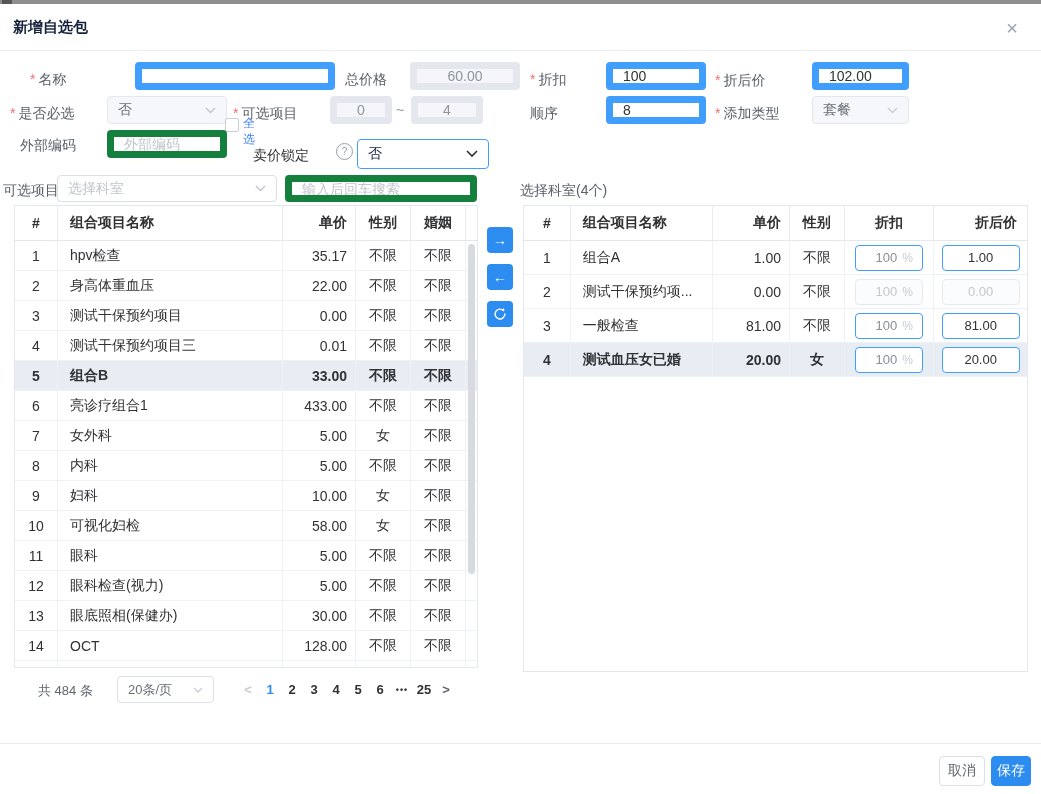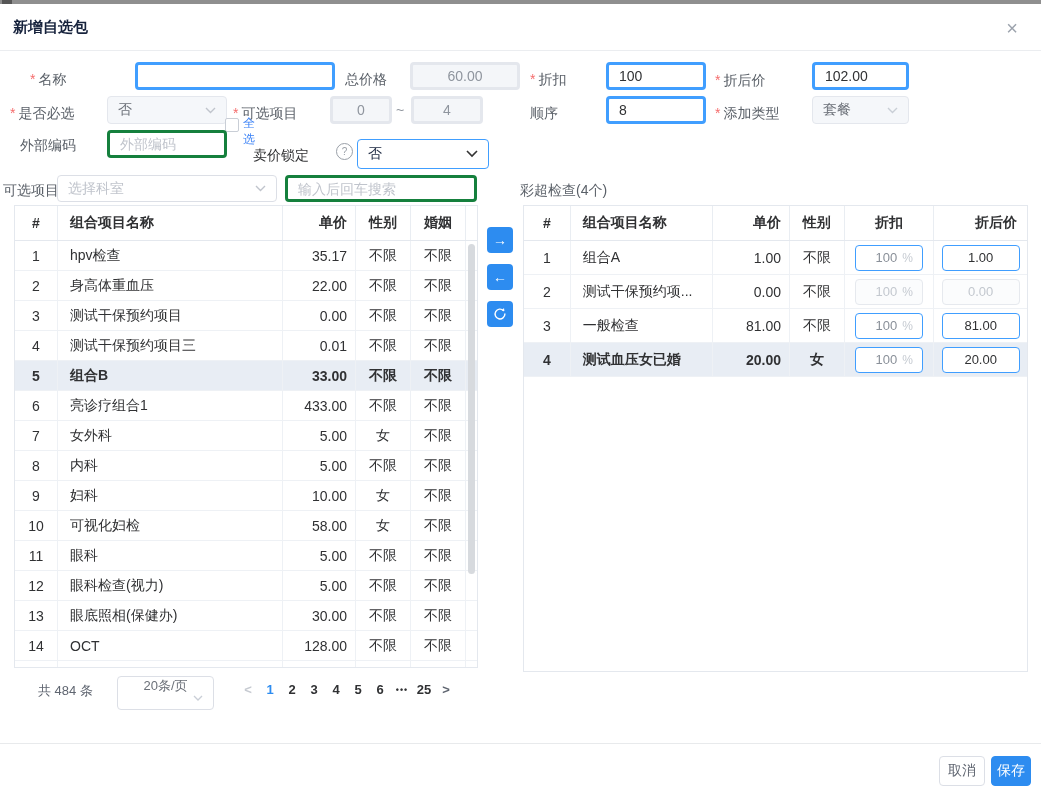--- a/index.html
+++ b/index.html
@@ -12,21 +12,21 @@
   
   .title{left:13px;top:18px;font-size:15px;font-weight:700;color:#17233d;}
   .close{left:1000px;top:16px;width:24px;height:24px;font-size:20px;color:#9ca3ad;
          display:flex;align-items:center;justify-content:center;cursor:pointer;}
   .hdiv{left:0;top:50px;width:1041px;height:1px;background:#ebedf0;}
   
   .lbl{position:absolute;font-size:14px;color:#5a6068;white-space:nowrap;}
   .ra{}
   .req{color:#f56c6c;font-style:normal;margin-right:3px;}
   
-  .ipt{position:absolute;box-sizing:border-box;height:28px;border:3px solid #15803d;border-radius:4px;
+  .ipt{position:absolute;box-sizing:border-box;height:28px;border:7px solid #15803d;border-radius:4px;
        background:#fff;font-size:14px;color:#303133;padding:0 10px;outline:none;
        font-family:"Liberation Sans","DejaVu Sans",sans-serif;}
   .ipt::placeholder{color:#c0c4cc;}
   .focus{border-color:#409eff;}
   .dis{background:#f4f6f9;border-color:#e4e7ed;color:#8f959e;}
   .cen{text-align:center;}
   .rgt{text-align:left;}
   
   .sel{position:absolute;box-sizing:border-box;height:28px;border:1px solid #e4e7ed;border-radius:4px;
        background:#f5f7fa;display:flex;align-items:center;padding:0 10px;color:#6b7078;}
@@ -72,21 +72,21 @@
   .ain{width:78px;height:26px;border:1px solid #409eff;border-radius:4px;text-align:center;font-size:13px;
        color:#303133;outline:none;box-sizing:border-box;background:#fff;
        font-family:"Liberation Sans","DejaVu Sans",sans-serif;}
   .ain.off{border-color:#e6e9ee;background:#fbfcfd;color:#c3c8cf;}
   .sbthumb{position:absolute;right:2px;top:38px;width:7px;height:330px;background:#d7dade;border-radius:4px;cursor:pointer;}
   
   .xfer{position:absolute;left:487px;width:26px;height:26px;border-radius:4px;background:#2d8cf0;color:#fff;
         display:flex;align-items:center;justify-content:center;font-size:14px;cursor:pointer;}
   
   .pgtotal{left:38px;top:682px;font-size:13px;color:#5f6570;}
-  .pgsize{left:117px;top:676px;width:97px;height:34px;font-size:13px;flex-direction:column;}
+  .pgsize{left:117px;top:676px;width:97px;height:27px;font-size:13px;}
   .pager{left:237px;top:676px;height:27px;display:flex;align-items:center;}
   .pg{min-width:22px;text-align:center;font-size:13px;font-weight:700;color:#303133;cursor:pointer;}
   .pg.act{color:#2d8cf0;}
   .pg.prev{color:#c6cad1;}
   .pg.more{color:#303133;letter-spacing:1px;}
   
   .fdiv{left:0;top:743px;width:1041px;height:1px;background:#e8eaec;}
   .btn{position:absolute;top:756px;height:30px;border-radius:4px;box-sizing:border-box;font-size:14px;
        display:flex;align-items:center;justify-content:center;cursor:pointer;}
   .btn.cancel{left:939px;width:46px;border:1px solid #dcdfe6;background:#fff;color:#5f6570;}
@@ -327,21 +327,21 @@
   </div>
 <div class="xfer" style="top:301px;">
   <span>
       <svg width="14" height="14" viewBox="0 0 16 16">
         <path d="M13.6 8a5.6 5.6 0 1 1-1.7-4" fill="none" stroke="#fff" stroke-width="1.6" stroke-linecap="round"></path>
         <path d="M12.6 1.2l.4 3.3-3.2-.6z" fill="#fff"></path>
       </svg>
     </span>
 </div>
 
-<div class="abs seclab" style="left:520px;top:182px;">彩超检查(4个)</div>
+<div class="abs seclab" style="left:520px;top:182px;">选择科室(4个)</div>
 <div class="tbl" style="left:523px;top:205px;width:505px;height:467px;">
   <div class="thead">
     <div class="th rnum">#</div>
     <div class="th rname">组合项目名称</div>
     <div class="th rprice">单价</div>
     <div class="th rsex">性别</div>
     <div class="th rdisc">折扣</div>
     <div class="th rafter" style="justify-content:flex-end;padding-right:10px;">折后价</div>
   </div>
   <div class="tr rtr">

